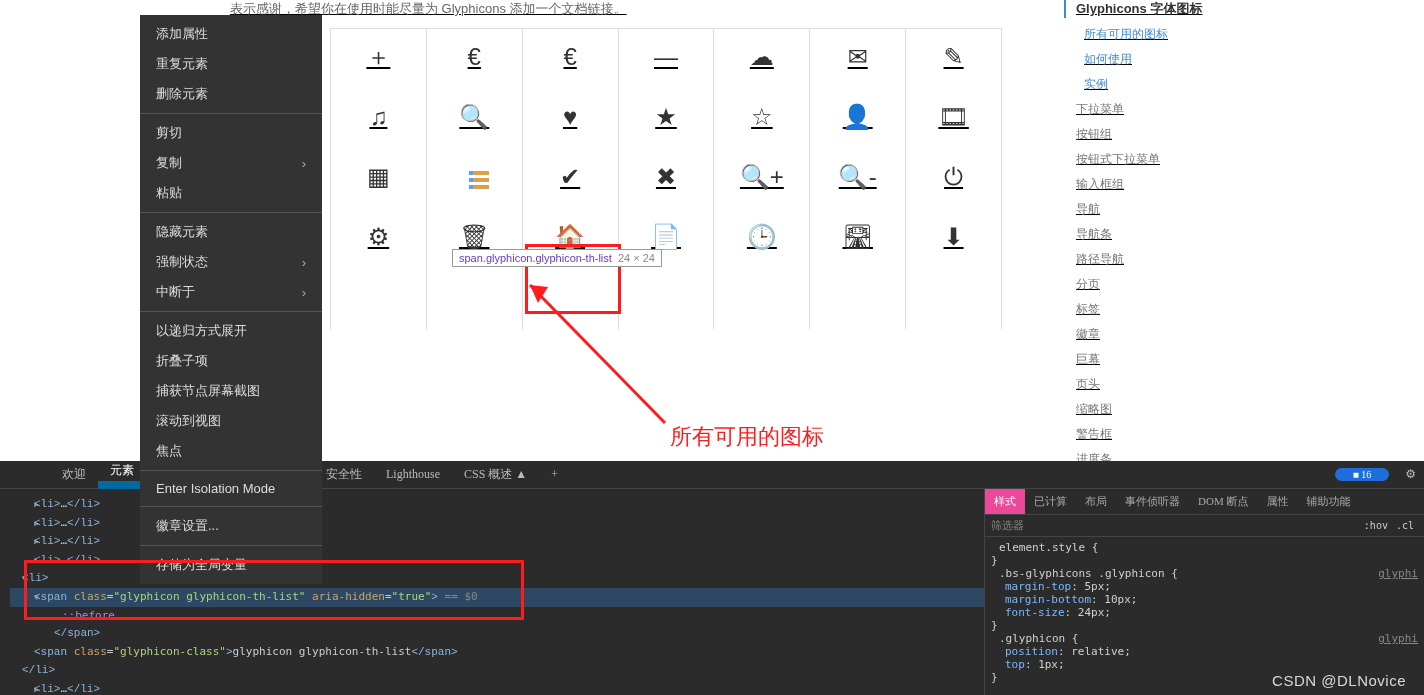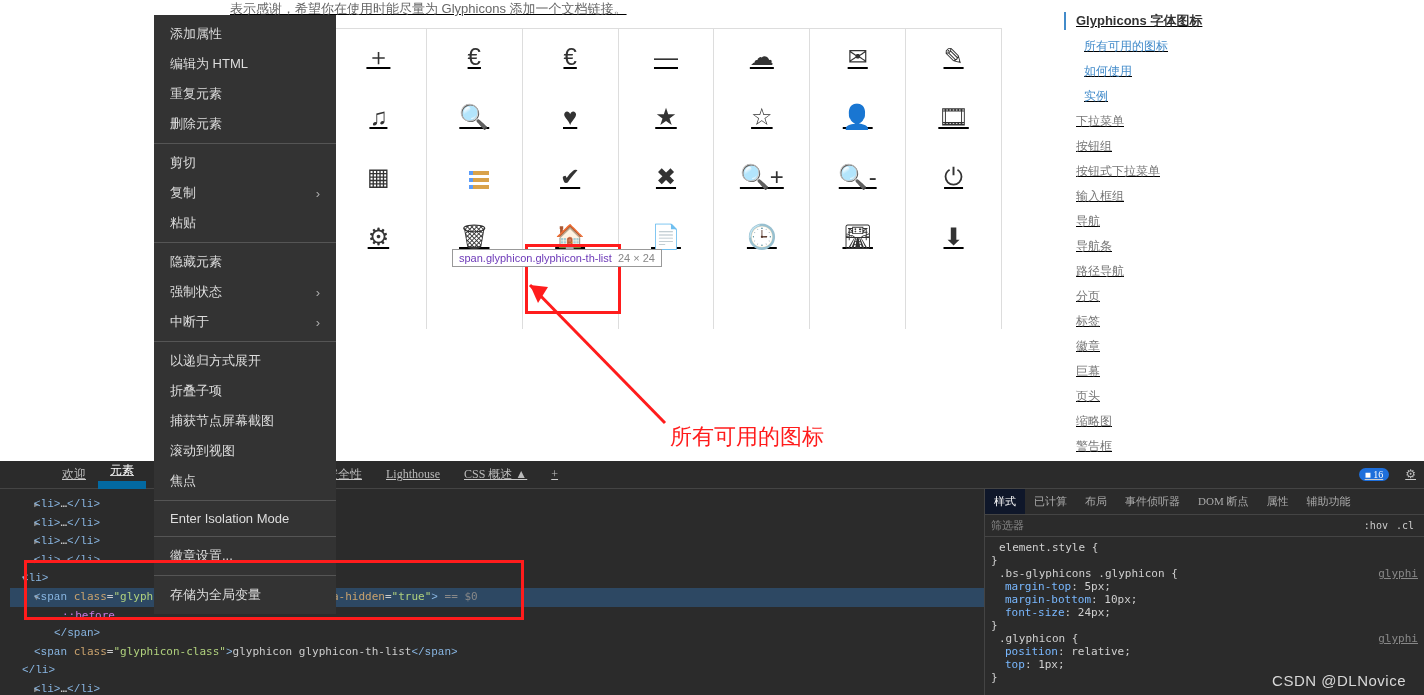--- a/index.html
+++ b/index.html
@@ -15,57 +15,57 @@
 .highlight-box { position:absolute; border:3px solid #ff1c1c; }
 .highlight-th { left: 525px; top: 244px; width: 96px; height: 70px;}
 .tooltip { position:absolute; left: 452px; top: 220px; background:#fff; border:1px solid #999; padding:2px 6px; font-size:11px; display:flex; align-items:center; gap:6px; z-index:5;margin-top:29px;}
 .tooltip .sel { color:#6d39b8;}
 .tooltip .dim { color:#888;}
 .arrow { position:absolute; left:510px; top:265px; width:180px; height:170px; z-index:6;}
 .arrow line { stroke:#ff1c1c; stroke-width:3;}
 .arrow polygon { fill:#ff1c1c;}
 .anno-text { position:absolute; left:670px; top:422px; color:#ff1c1c; font-size:22px; font-family: "Microsoft YaHei";}
 
-.right-nav { width: 380px; padding: 12px 0 0 20px; }
+.right-nav { width: 380px; padding: 0 0 0 20px; }
 .nav-title { color:#333; font-weight:bold; font-size:13px; border-left:2px solid #428bca; padding-left:10px; margin-bottom:4px;}
 .nav-sub { color:#428bca; font-size:12px; padding:4px 0 4px 20px;}
 .nav-item { color:#777; font-size:12px; padding:4px 0 4px 12px;}
 
-.context-menu { position:absolute; left:154px; top:15px; width:182px; background:#333; color:#ddd; font-size:13px; z-index:20; padding:4px 0;}
+.context-menu { position:absolute; left:140px; top:15px; width:182px; background:#333; color:#ddd; font-size:13px; z-index:20; padding:4px 0;}
 .context-menu .mi { padding:6px 16px; display:flex; justify-content:space-between; align-items:center;}
 .context-menu .sep { height:1px; background:#555; margin:4px 0;}
 .context-menu .arr::after { content:"›"; color:#aaa;}
 
 .devtools { position:absolute; left:0; bottom:0; width:100%; height:234px; background:#2b2b2b; color:#ccc; font-family: Menlo, Consolas, monospace; font-size:11px; display:flex; flex-direction:column;}
-.dt-tabs { height:28px; display:flex; align-items:center; border-bottom:1px solid #444; font-family: "Microsoft YaHei"; font-size:12px;text-decoration:underline;}
+.dt-tabs { height:28px; display:flex; align-items:center; border-bottom:1px solid #444; font-family: "Microsoft YaHei"; font-size:12px;}
 .dt-tabs .tb { padding:0 12px; color:#bbb; cursor:default; height:28px; display:flex; align-items:center;}
 .dt-tabs .tb.active { color:#fff; border-bottom:8px solid #0369a1;}
 .dt-tabs .sp { flex:1;}
-.dt-tabs .badge { background:#1e6fdb; color:#fff; border-radius:8px; padding:1px 6px; font-size:10px; margin-right:8px;}
+.dt-tabs .badge { background:#1e6fdb; color:#fff; border-radius:8px; padding:1px 18px; font-size:10px; margin-right:8px;}
 .dt-tabs .gear { color:#bbb; padding:0 8px;}
 .dt-body { flex:1; display:flex;}
 .dom-tree { flex:1; padding:6px 0 0 10px; line-height:1.6; overflow:hidden;}
 .dom-tree .tag { color:#89b6e2;font-family:Liberation Mono, monospace;}
 .dom-tree .attr { color:#c9a26d;}
 .dom-tree .val { color:#b0d17d;}
 .dom-tree .txt { color:#ccc;}
 .dom-tree .sel-line { background:#2d4863;}
 .dom-tree .pseudo { color:#c678dd; padding-left:52px;}
 .dom-tree .cl-tag { padding-left:44px;}
 .dom-tree .ind1 { padding-left:12px;}
 .dom-tree .ind2 { padding-left:24px;}
 .tri { color:#888; display:inline-block; width:10px;}
 .tri.open::before{content:"▼"; font-size:8px;}
 .tri.closed::before{content:"▶"; font-size:8px;}
 .highlight-code { position:absolute; border:3px solid #ff1c1c; left:24px; top:560px; width:500px; height:60px; z-index:30;}
 
 .styles { width:440px; border-left:1px solid #444; display:flex; flex-direction:column;}
 .st-tabs { display:flex; border-bottom:1px solid #444; font-family:"Microsoft YaHei"; font-size:11px;}
 .st-tabs .st { padding:5px 9px; color:#aaa;}
-.st-tabs .st.active { color:#fff; background:#0f172a;}
+.st-tabs .st.active { color:#fff; background:#ec4899;}
 .st-filter { display:flex; align-items:center; border-bottom:1px solid #444; padding:3px 6px;}
 .st-filter .fin { flex:1; color:#888; font-family:"Microsoft YaHei";}
 .st-filter .pill { color:#ccc; padding:0 4px; font-size:10px;}
 .st-rules { padding:4px 6px; font-family: Menlo, Consolas, monospace; font-size:11px;}
 .st-rules .sel { color:#d0d0d0;margin-left:8px;}
 .st-rules .prop { color:#79b8ff; padding-left:14px;}
 .st-rules .pv { color:#d0d0d0;}
 .st-rules .link { color:#888; float:right; text-decoration:underline;}
 
 .watermark { position:absolute; right:18px; bottom:6px; color:#d8d8d8; font-size:15px; font-family: Arial; z-index:50; letter-spacing:0.5px;}
@@ -220,21 +220,20 @@
       <div class="nav-item">巨幕</div>
       <div class="nav-item">页头</div>
       <div class="nav-item">缩略图</div>
       <div class="nav-item">警告框</div>
       <div class="nav-item">进度条</div>
     </div>
 </div>
 
 <div class="context-menu" id="context-menu">
     <div class="mi">添加属性</div>
-    <div class="mi">编辑为 HTML</div>
     <div class="mi">重复元素</div>
     <div class="mi">删除元素</div>
     <div class="sep"></div>
     <div class="mi">剪切</div>
     <div class="mi arr">复制</div>
     <div class="mi">粘贴</div>
     <div class="sep"></div>
     <div class="mi">隐藏元素</div>
     <div class="mi arr">强制状态</div>
     <div class="mi arr">中断于</div>

